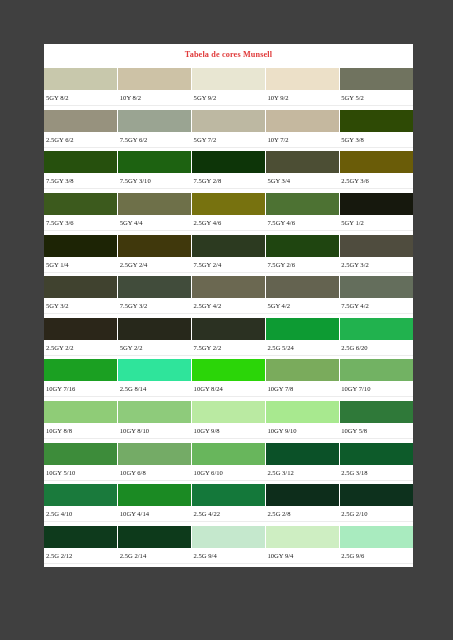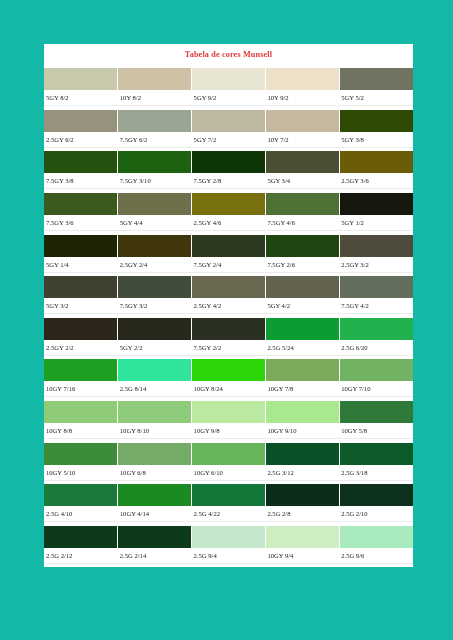--- a/index.html
+++ b/index.html
@@ -10,21 +10,21 @@
   body {
     width: 453px;
     height: 640px;
     font-family: "Liberation Serif", serif;
     overflow: hidden;
   }
   #page {
     position: relative;
     width: 453px;
     height: 640px;
-    background: #14b8a6;
+    background: #404040;
     box-sizing: border-box;
   }
   #sheet {
     position: absolute;
     left: 44px;
     top: 44px;
     width: 369px;
     background: #ffffff;
   }
   #title {

